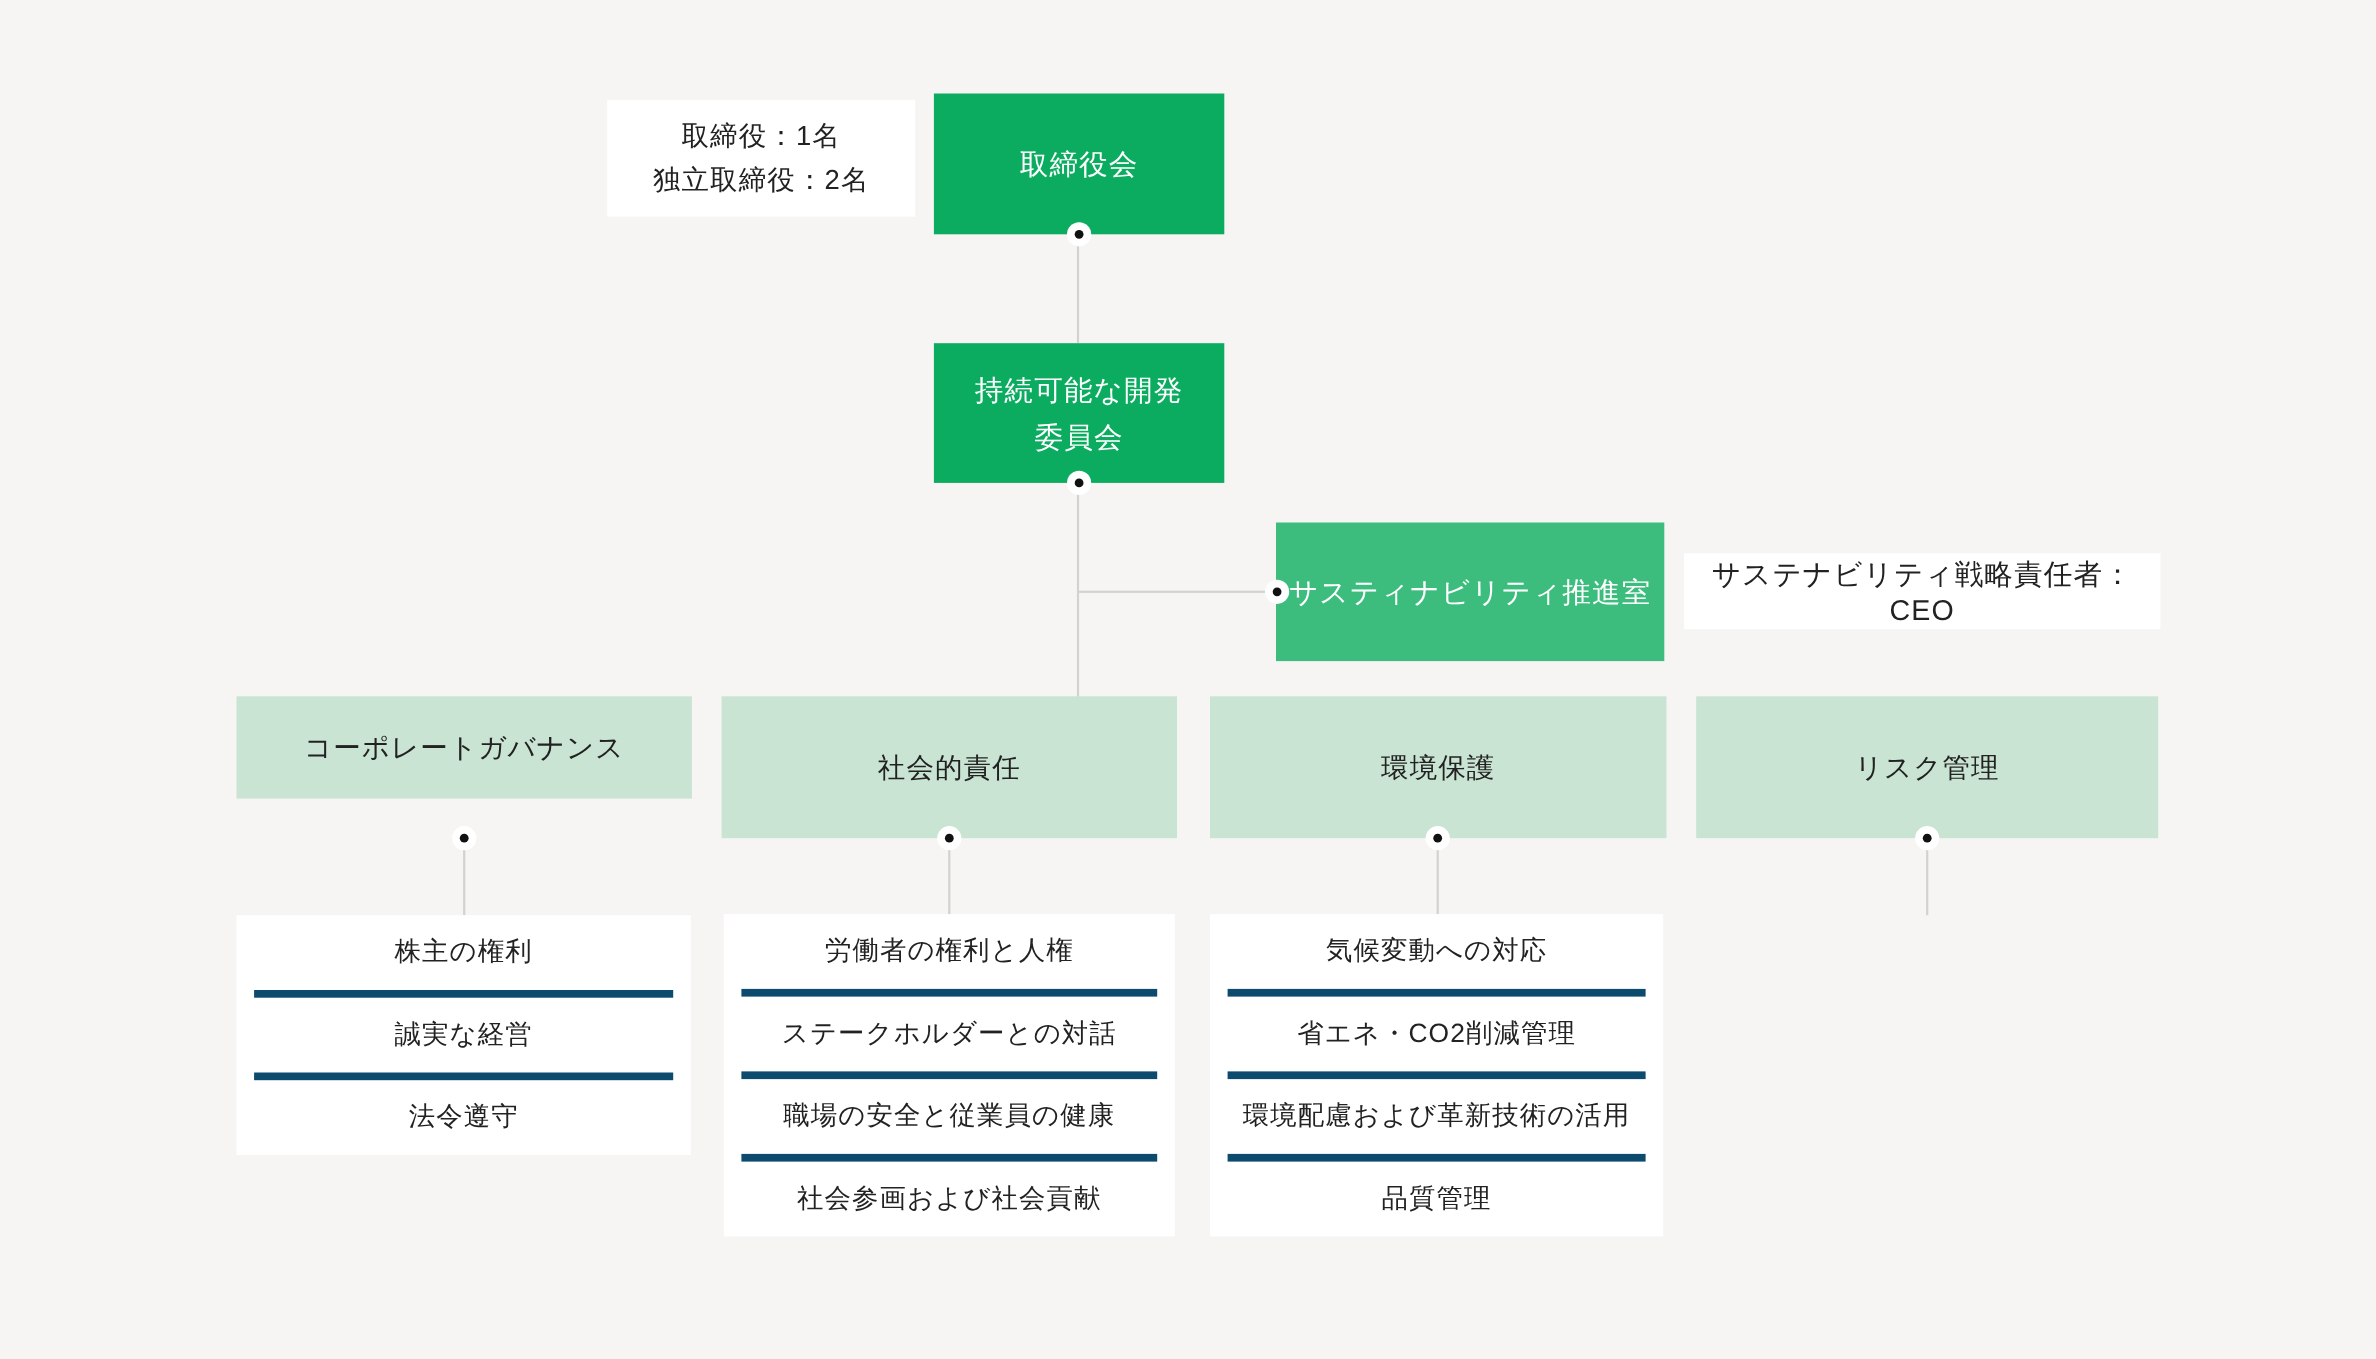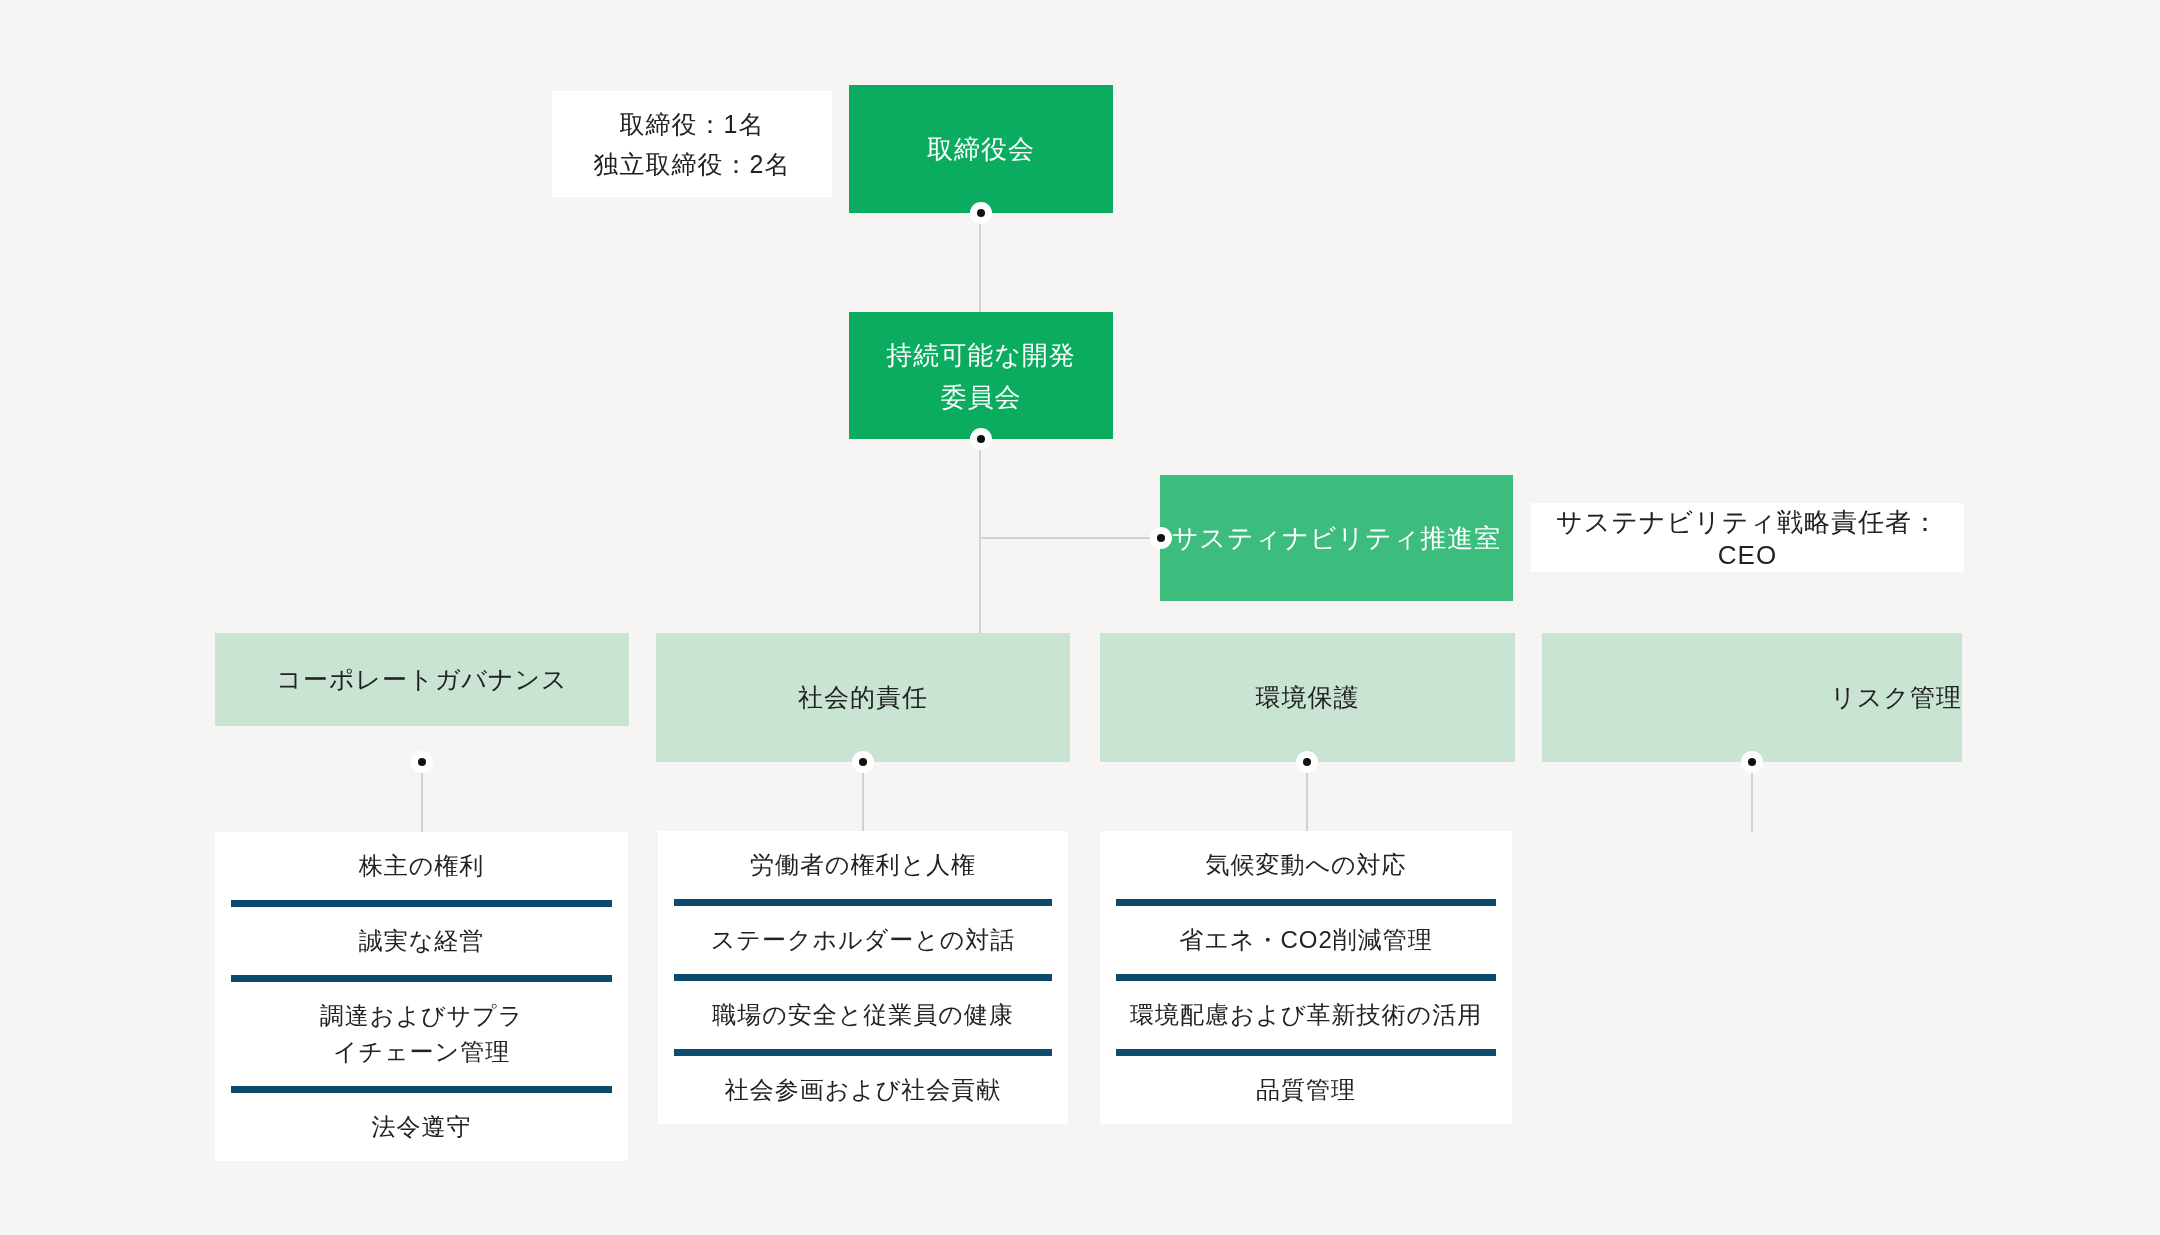--- a/index.html
+++ b/index.html
@@ -107,29 +107,27 @@
 
   <div class="box green-light" style="left:215px; top:633px; width:414px; height:93px;">
     <span class="bind-text">コーポレートガバナンス</span>
   </div>
   <div class="box green-light" style="left:656px; top:633px; width:414px; height:129px;">
     <span class="bind-text">社会的責任</span>
   </div>
   <div class="box green-light" style="left:1100px; top:633px; width:415px; height:129px;">
     <span class="bind-text">環境保護</span>
   </div>
-  <div class="box green-light" style="left:1542px; top:633px; width:420px; height:129px;justify-content:flex-end;">
+  <div class="box green-light" style="left:1542px; top:633px; width:420px; height:129px;">
     <span class="bind-text">リスク管理</span>
   </div>
 
   <div class="list" style="left:215px; top:832px; width:413px;">
     <div class="list-row">株主の権利</div>
     <div class="list-row">誠実な経営</div>
-    <div class="list-row">調達およびサプラ
-イチェーン管理</div>
     <div class="list-row">法令遵守</div>
   </div>
 
   <div class="list" style="left:658px; top:831px; width:410px;">
     <div class="list-row">労働者の権利と人権</div>
     <div class="list-row">ステークホルダーとの対話</div>
     <div class="list-row">職場の安全と従業員の健康</div>
     <div class="list-row">社会参画および社会貢献</div>
   </div>
 

